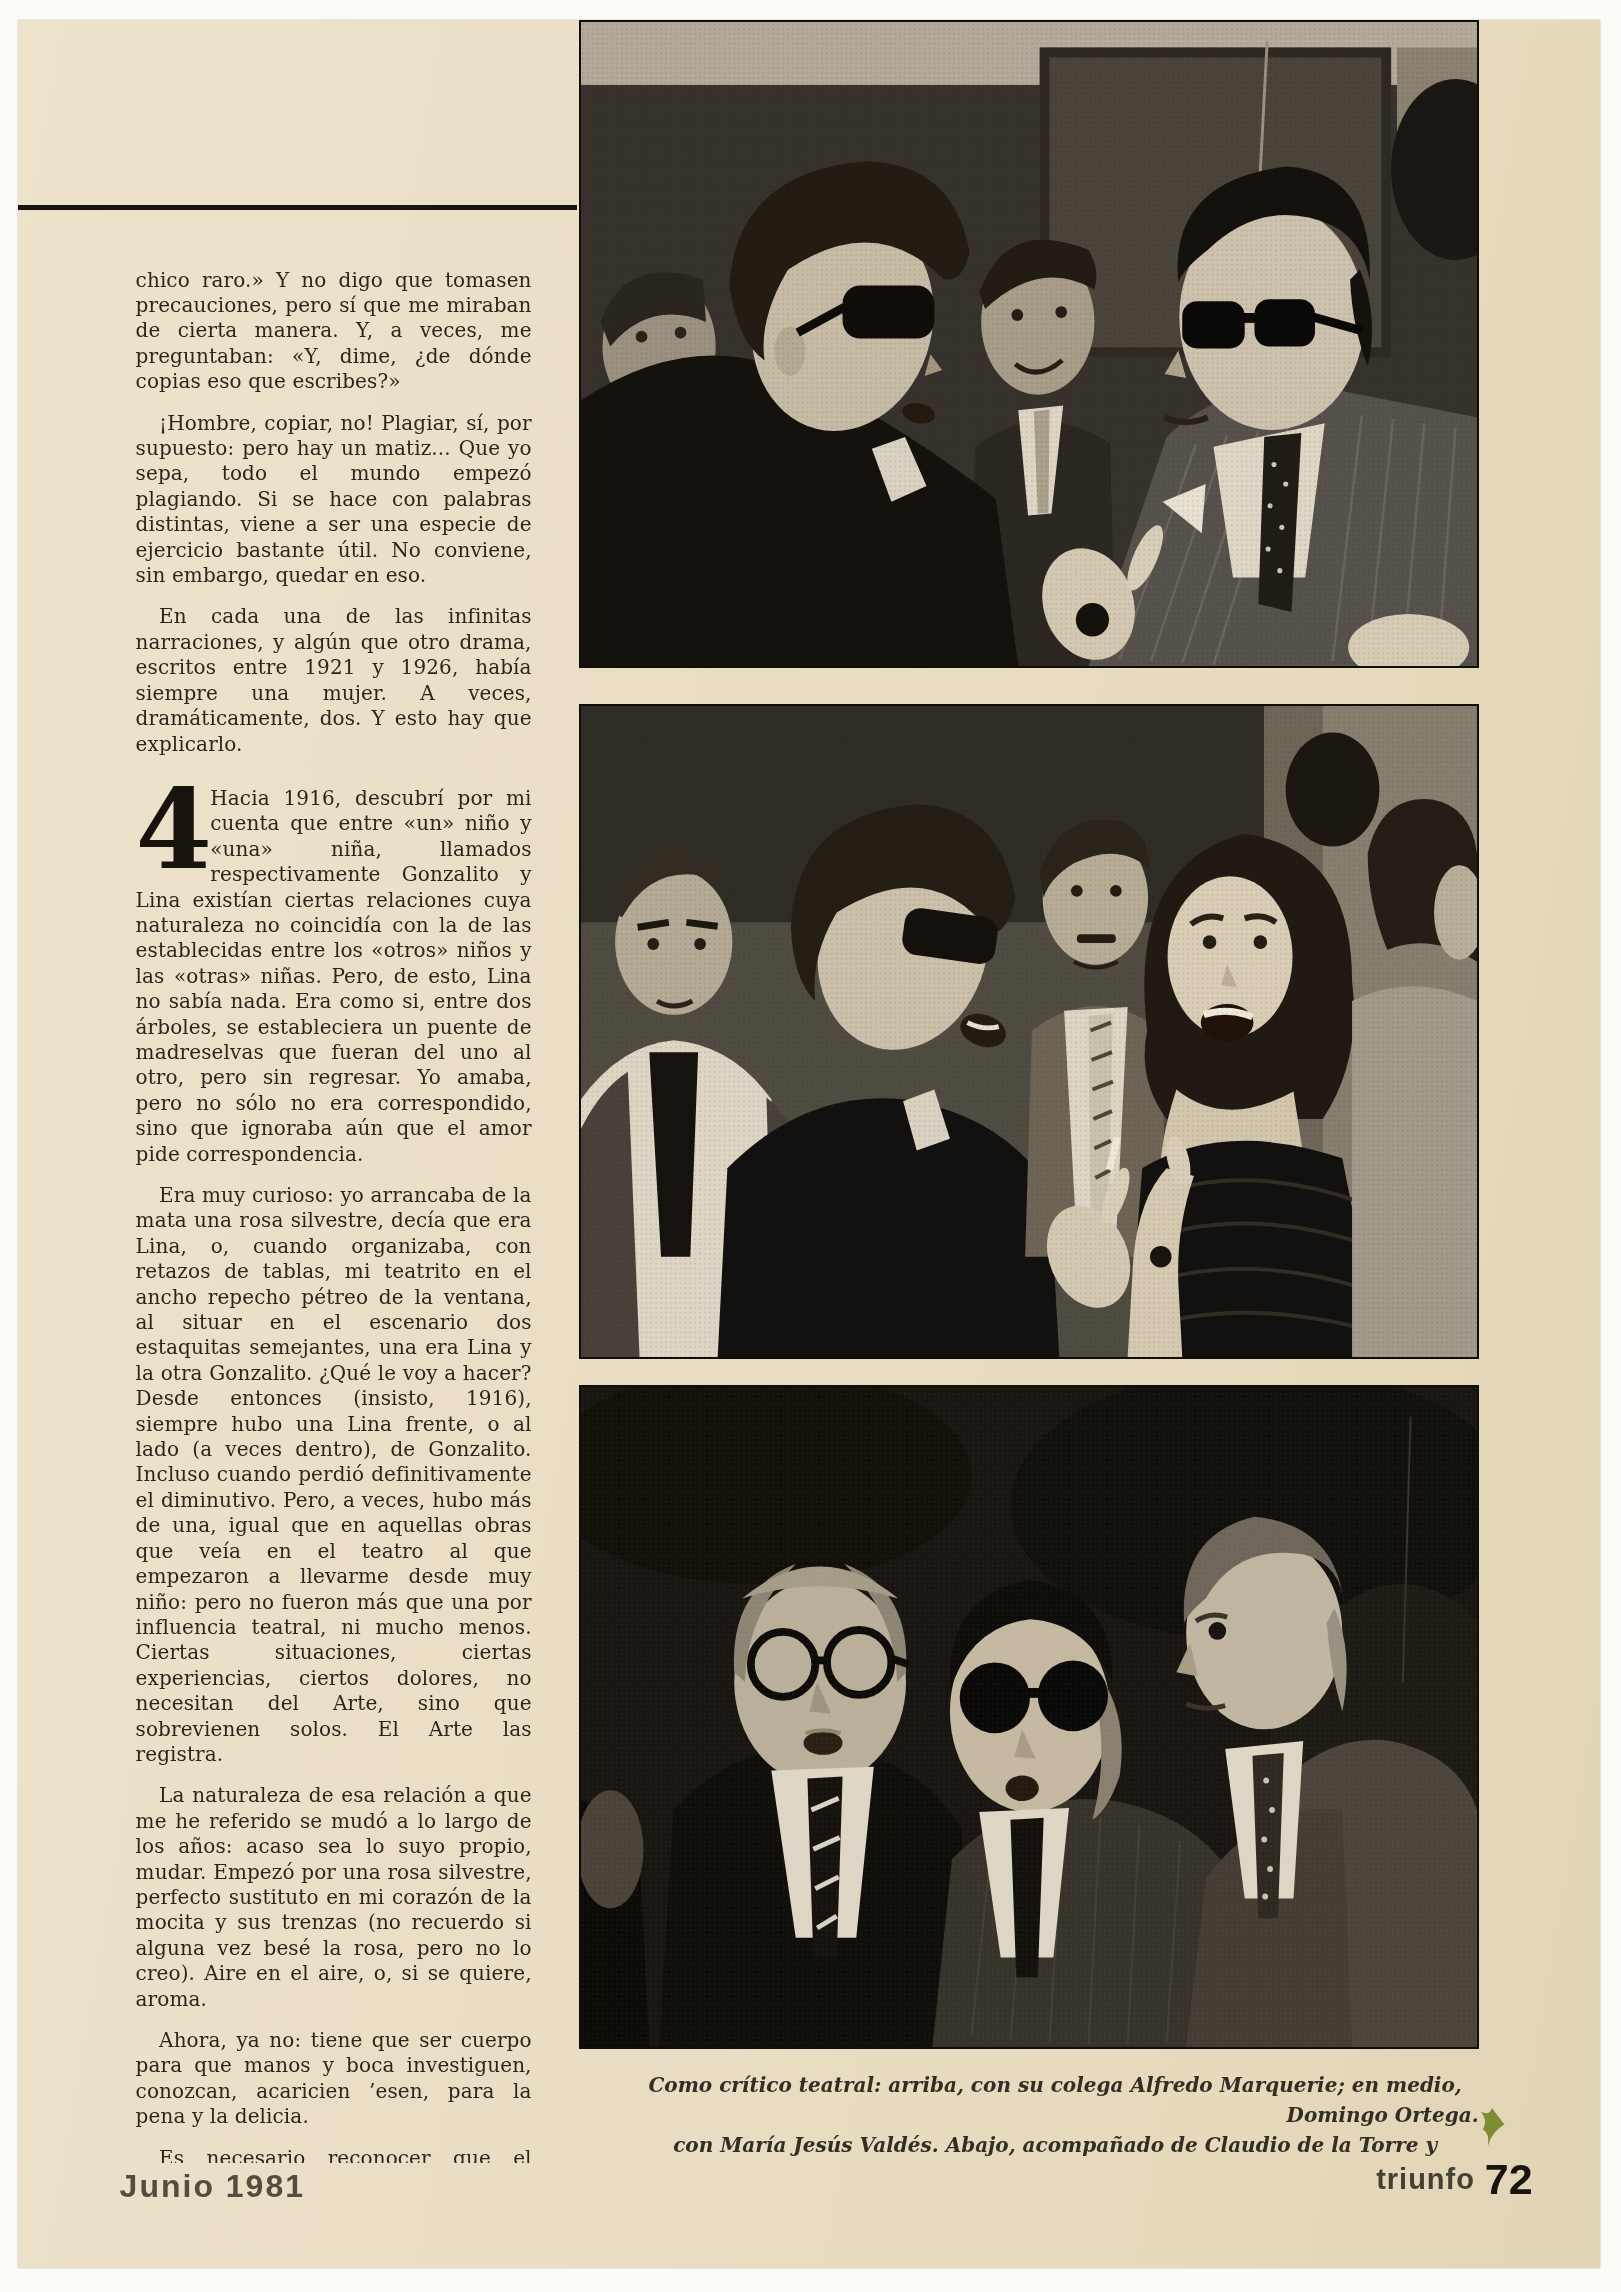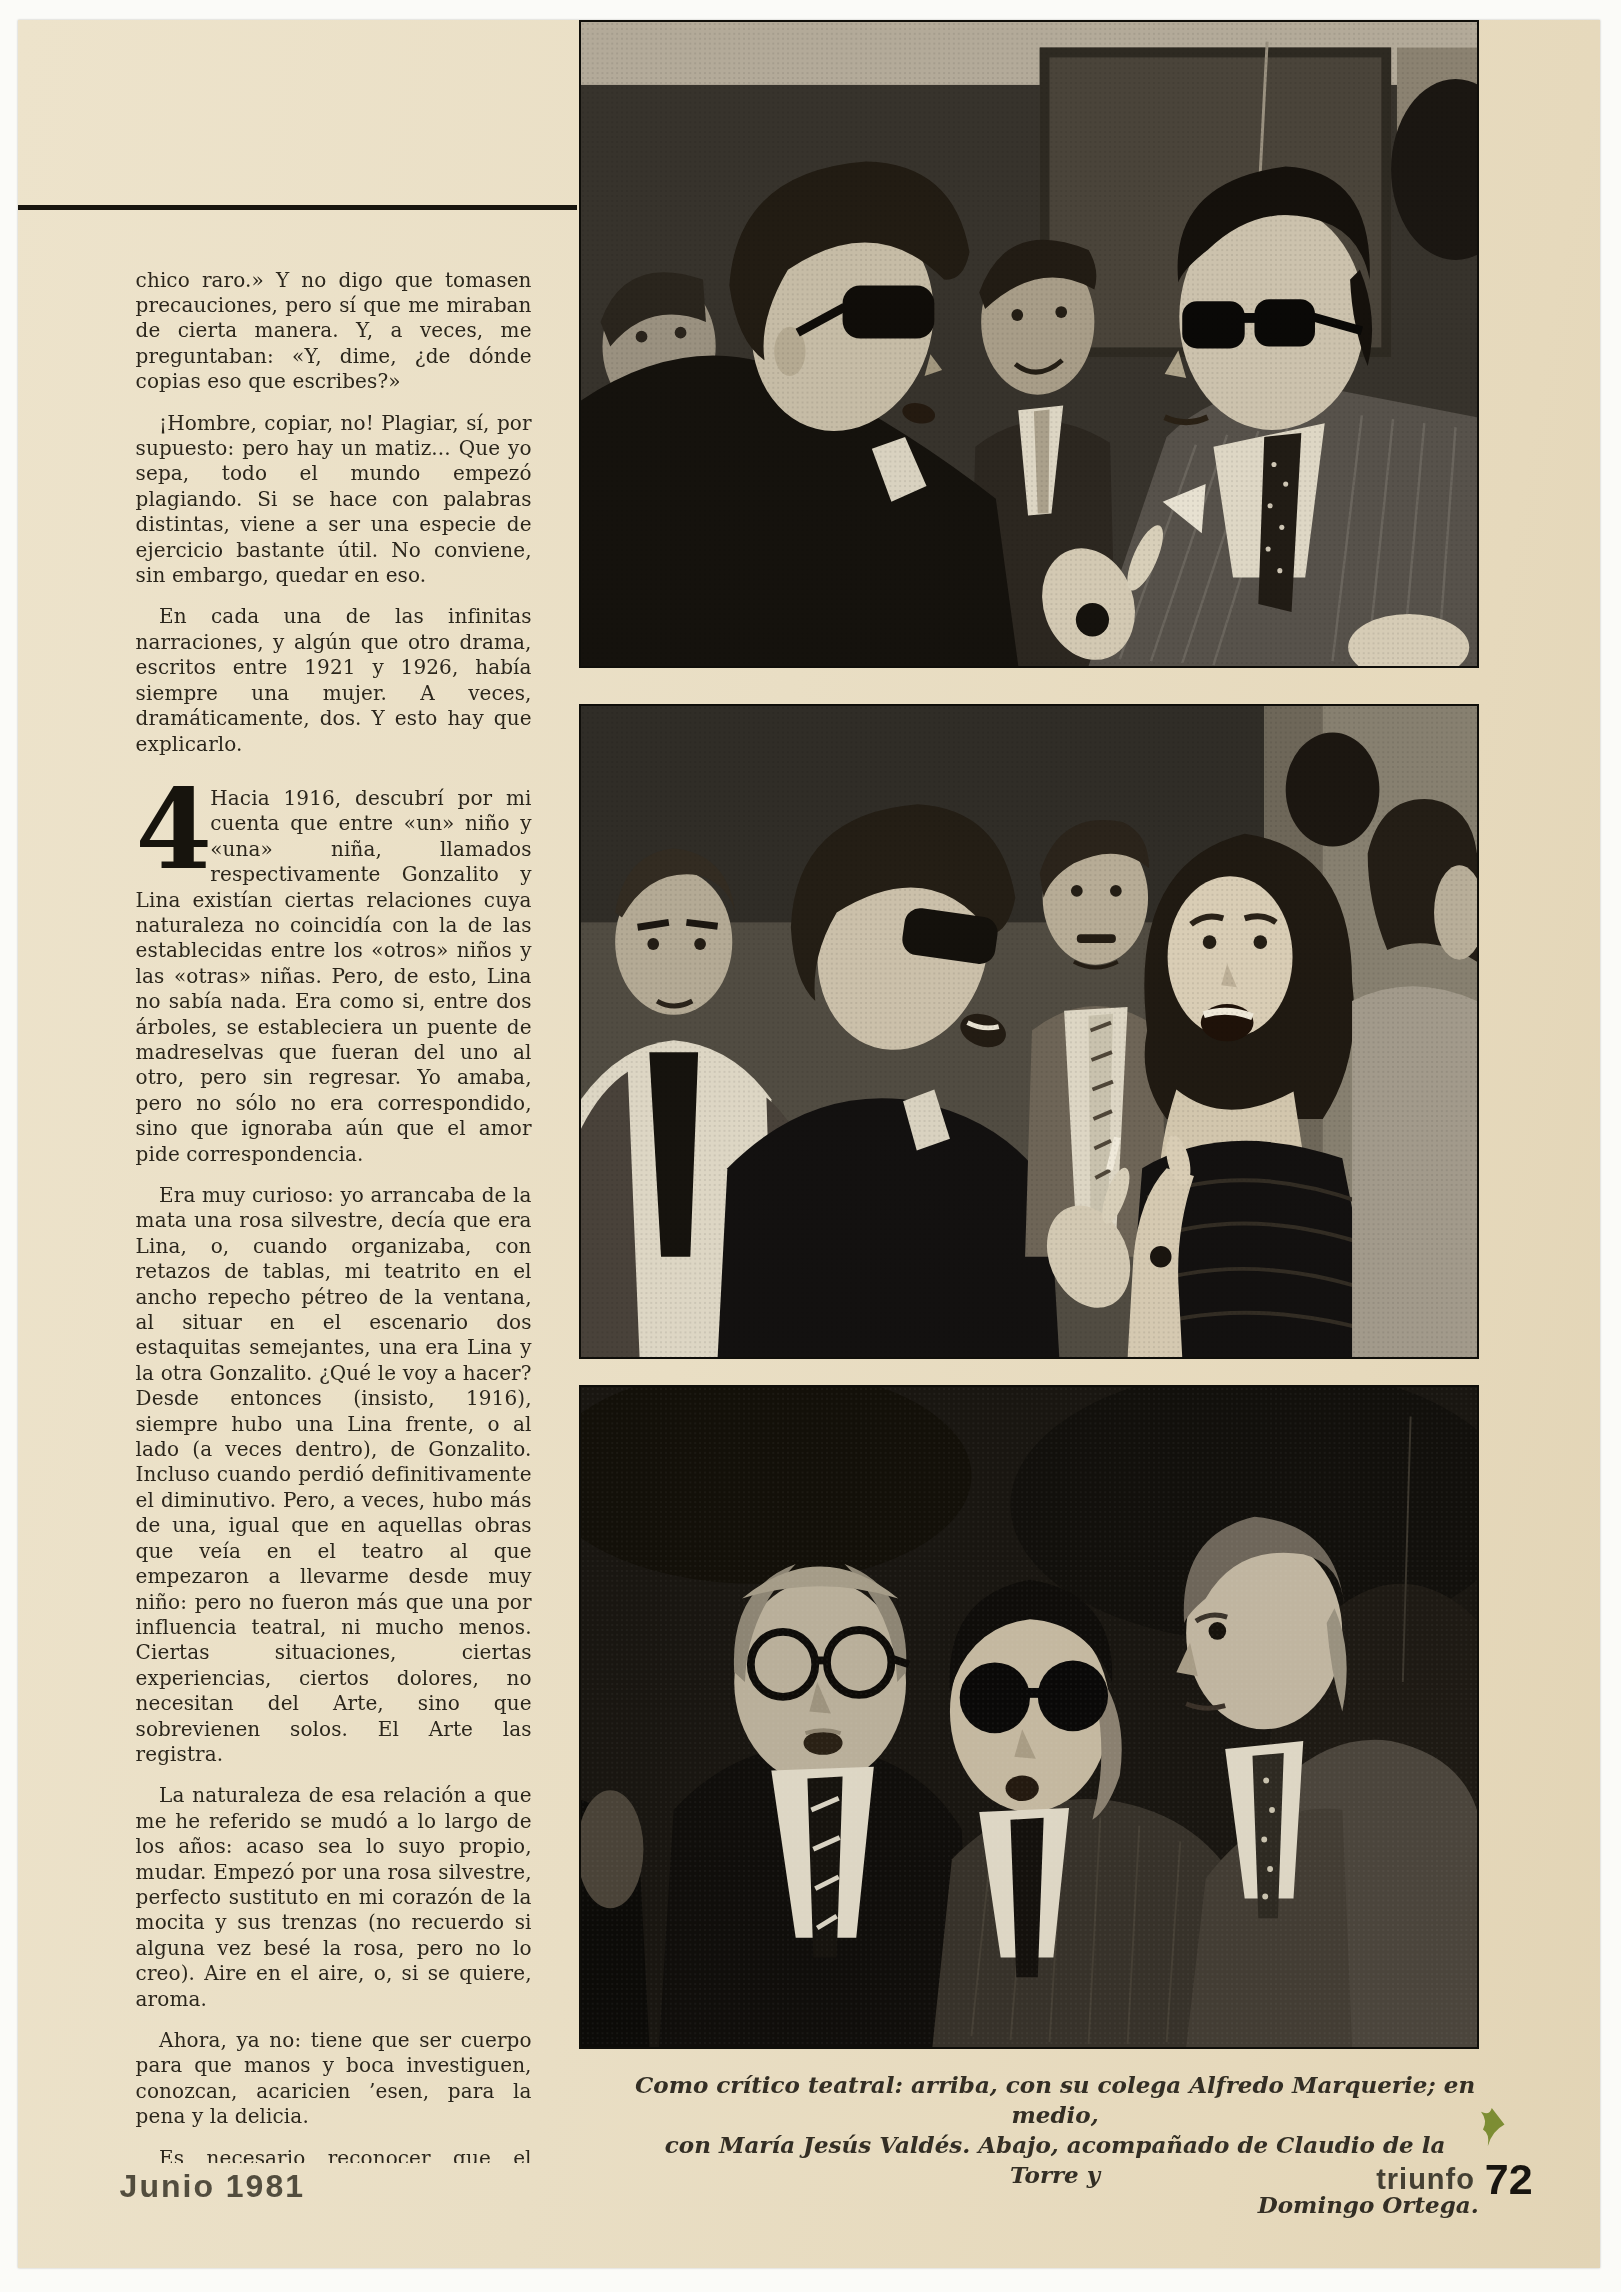--- a/index.html
+++ b/index.html
@@ -50,21 +50,21 @@
   }
   .photo svg{display:block;width:100%;height:100%;}
   .photo1{top:0;height:648px;}
   .photo2{top:684px;height:655px;}
   .photo3{top:1365px;height:664px;}
   
   .caption{
     position:absolute;left:610px;top:2050px;width:855px;
     font-family:"DejaVu Serif",serif;
     font-style:italic;font-weight:bold;
-    font-size:23px;line-height:30px;
+    font-size:20px;line-height:30px;
     color:#332e24;
   }
   .caption .cline{text-align:center;}
   .caption .cline.last{text-align:right;padding-right:3.9px;}
   .arrow-icon{
     position:absolute;left:1462px;top:2086px;width:25.5px;height:41px;
   }
   
   .footer-date{
     position:absolute;left:102px;top:2148px;
@@ -352,22 +352,22 @@
           <circle cx="700" cy="460" r="3"></circle>
         <circle cx="706" cy="490" r="3"></circle>
           <circle cx="701" cy="518" r="3"></circle>
       </g>
       <rect width="918" height="671" fill="url(#ht3)"></rect>
     </svg>
   </div>
 
   <div class="caption">
     <div class="cline">Como crítico teatral: arriba, con su colega Alfredo Marquerie; en medio,</div>
+    <div class="cline last">Domingo Ortega.</div>
     <div class="cline">con María Jesús Valdés. Abajo, acompañado de Claudio de la Torre y</div>
-    <div class="cline last">Domingo Ortega.</div>
   </div>
 
   <svg class="arrow-icon" viewBox="0 0 26 42">
     <path d="M1,6 Q10,10 12,2 L25,19 Q12,26 8,41 Q10,28 3,24 Q8,15 1,6 Z" fill="#7d8d33"></path>
   </svg>
 
   <div class="footer-date">Junio 1981</div>
   <div class="footer-brand">
     <span class="brand-word">triunfo</span>
     <span class="brand-page">72</span>

